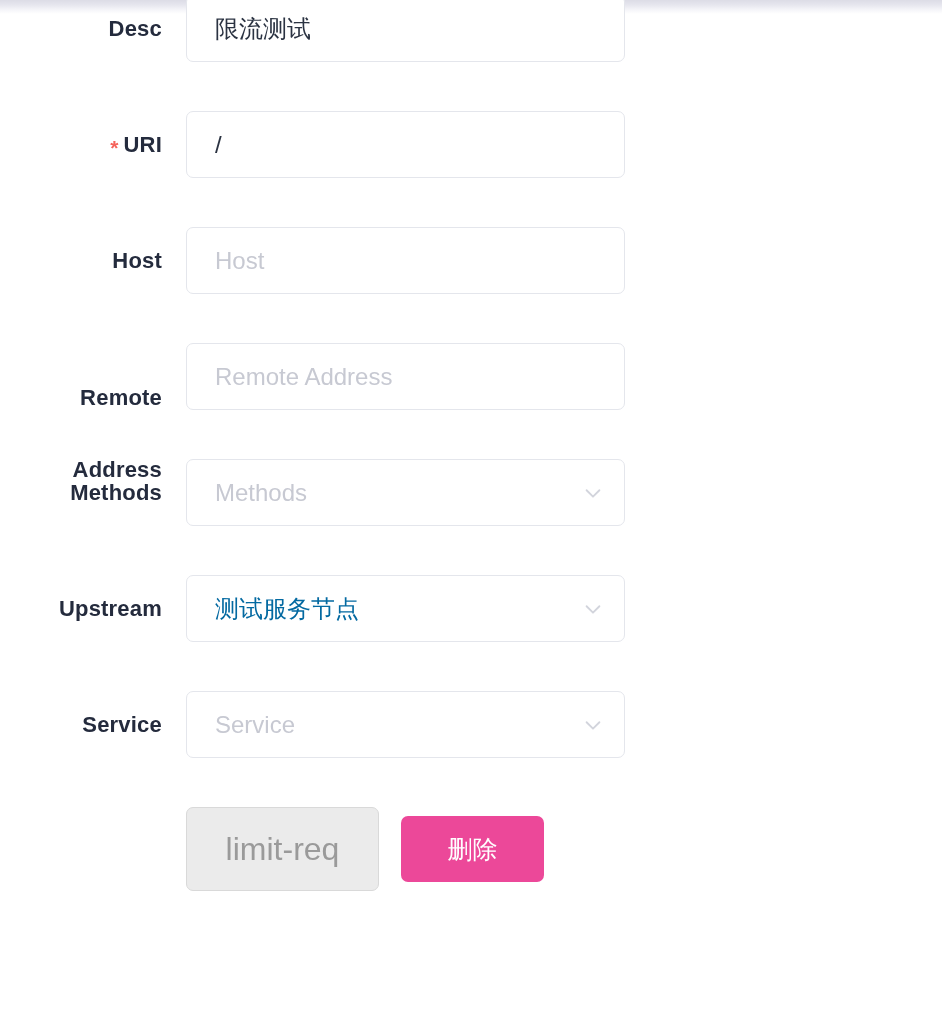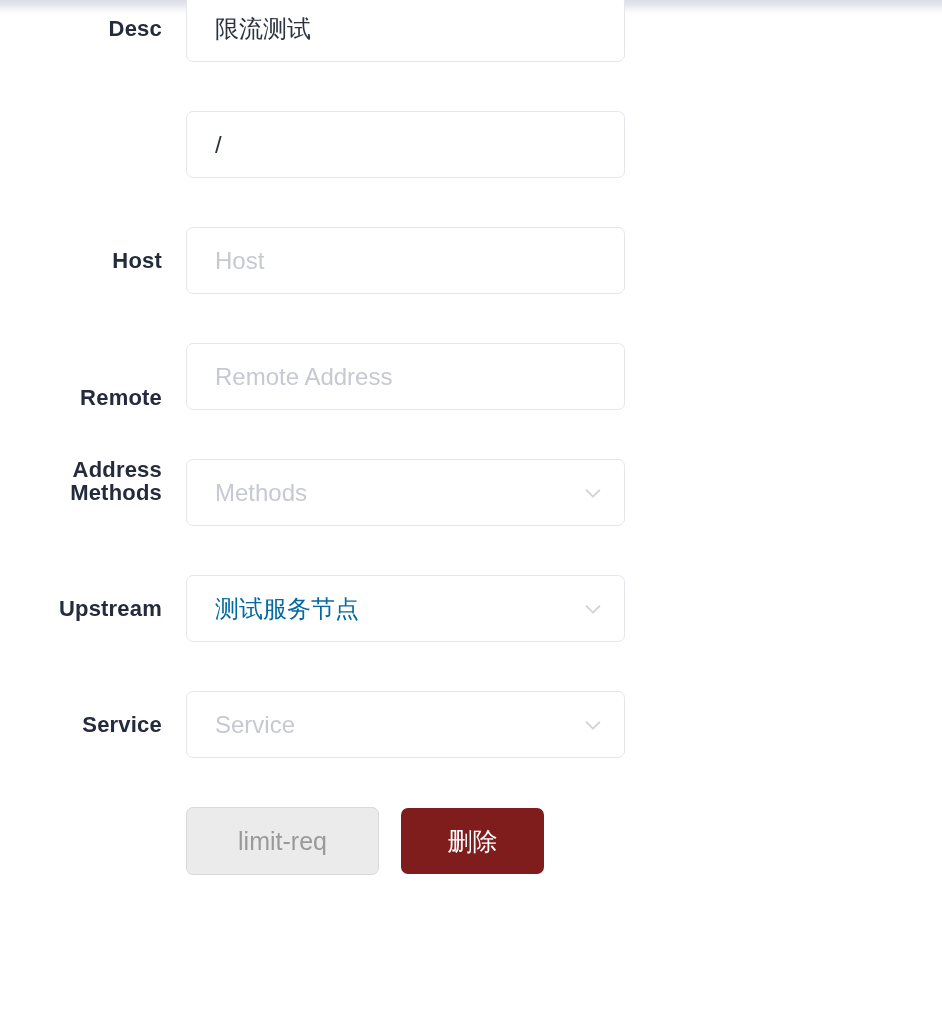--- a/index.html
+++ b/index.html
@@ -131,41 +131,41 @@
   .plugin-field {
     position: absolute;
     left: 186px;
     top: -19px;
     display: flex;
     align-items: center;
     gap: 22px;
   }
   .btn-plugin {
     box-sizing: border-box;
-    height: 68px;
+    height: 84px;
     min-width: 193px;
     padding: 0 24px;
     border: 1px solid #d9d9d9;
     border-radius: 7px;
     background: #ebebeb;
     color: #9a9a9a;
     font-family: "Liberation Sans", "DejaVu Sans", sans-serif;
-    font-size: 25px;
+    font-size: 32px;
     cursor: not-allowed;
     line-height: 64px;
     text-align: center;
   }
   .btn-delete {
     box-sizing: border-box;
     height: 66px;
     min-width: 143px;
     padding: 0 24px;
     border: 1px solid transparent;
     border-radius: 7px;
-    background: #7f1d1d;
+    background: #ec4899;
     color: #ffffff;
     font-family: "Liberation Sans", "DejaVu Sans", sans-serif;
     font-size: 25px;
     cursor: pointer;
     line-height: 64px;
     text-align: center;
   }
 </style>
 </head>
 <body>
@@ -177,20 +177,23 @@
   <div class="row">
     <div class="label">
       <span>Desc</span>
     </div>
     <div class="field">
       <input class="control" type="text" value="限流测试" style="">
     </div>
   </div>
 
   <div class="row">
+    <div class="label">
+      <span class="req-star">*</span><span>URI</span>
+    </div>
     <div class="field">
       <input class="control" type="text" value="/" style="">
     </div>
   </div>
 
   <div class="row">
     <div class="label">
       <span>Host</span>
     </div>
     <div class="field">

